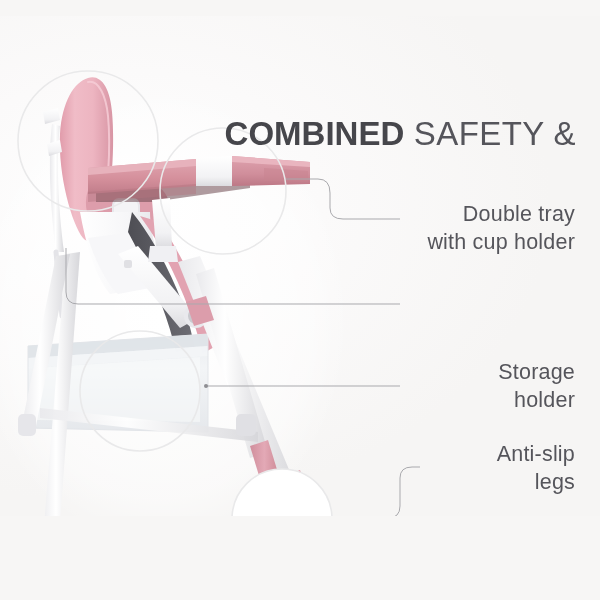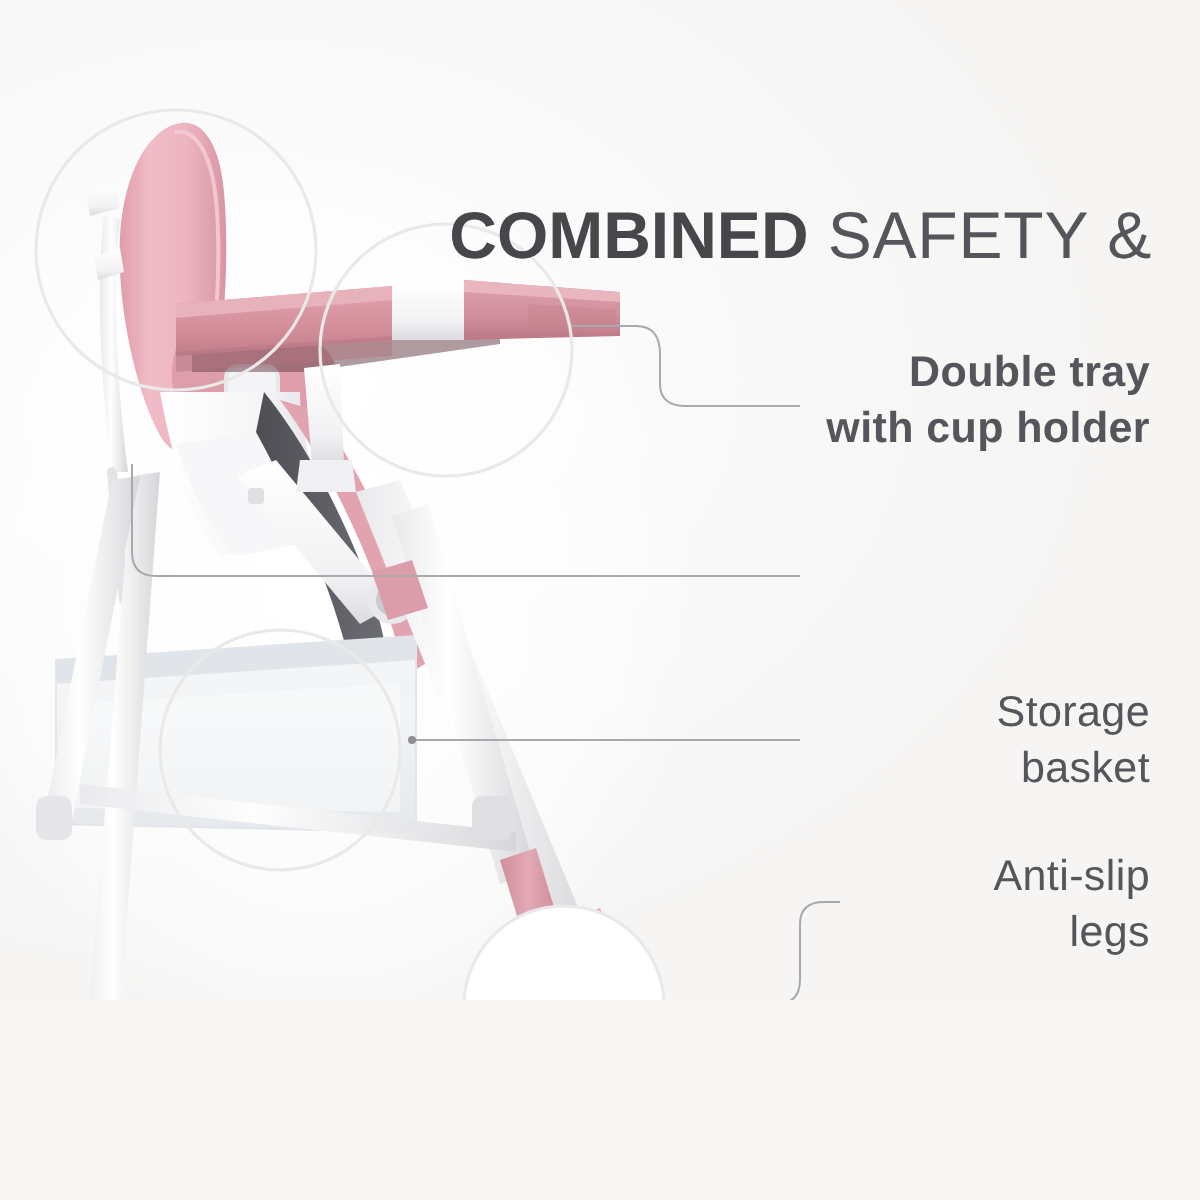--- a/index.html
+++ b/index.html
@@ -6,20 +6,21 @@
   body{
     width:600px;height:600px;overflow:hidden;
     font-family:"Liberation Sans", sans-serif;
     background:#f7f6f5;
   }
   #stage{
     position:relative;width:600px;height:500px;
     background:
       radial-gradient(ellipse 70% 60% at 22% 38%, #ffffff 0%, #fbfafa 45%, #f6f5f4 100%);
     overflow:hidden;
+    margin-top:16px;
   }
 
   
   .title{
     position:absolute;left:200px;top:55px;width:376px;
     text-align:right;
     font-size:33px;line-height:42px;
     letter-spacing:.4px;
     color:#55555b;
     font-weight:300;
@@ -31,21 +32,21 @@
 
   
   .feat{
     position:absolute;right:25px;
     text-align:right;
     font-size:21.5px;line-height:28px;
     color:#55555b;font-weight:300;
     letter-spacing:.2px;
     white-space:pre-line;
   }
-  .feat-0{top:172px;font-weight:bold;}
+  .feat-0{top:184px;}
   .feat-1{top:260px;}
   .feat-2{top:342px;}
   .feat-3{top:424px;}
 
   
   .svglayer{position:absolute;left:0;top:0;width:600px;height:600px;}
   .leader{fill:none;stroke:#a9a9ad;stroke-width:1;}
   .leaderdot{fill:#8e8e93;}
   .hl-ring{fill:none;stroke:#e9e9ea;stroke-width:1.6;}
   .hl-fill{fill:#ffffff;}
@@ -223,17 +224,17 @@
     <circle class="leaderdot" cx="333" cy="502" r="2"></circle>
   </svg>
 
   <div class="title">
     <span class="title-l1"><span class="strong">COMBINED</span><span> SAFETY &amp;</span></span>
   </div>
 
   <div class="feat feat-0">Double tray
 with cup holder</div>
   <div class="feat feat-2">Storage
-basket</div>
+holder</div>
   <div class="feat feat-3">Anti-slip
 legs</div>
 
 </div>
 
 </body></html>

